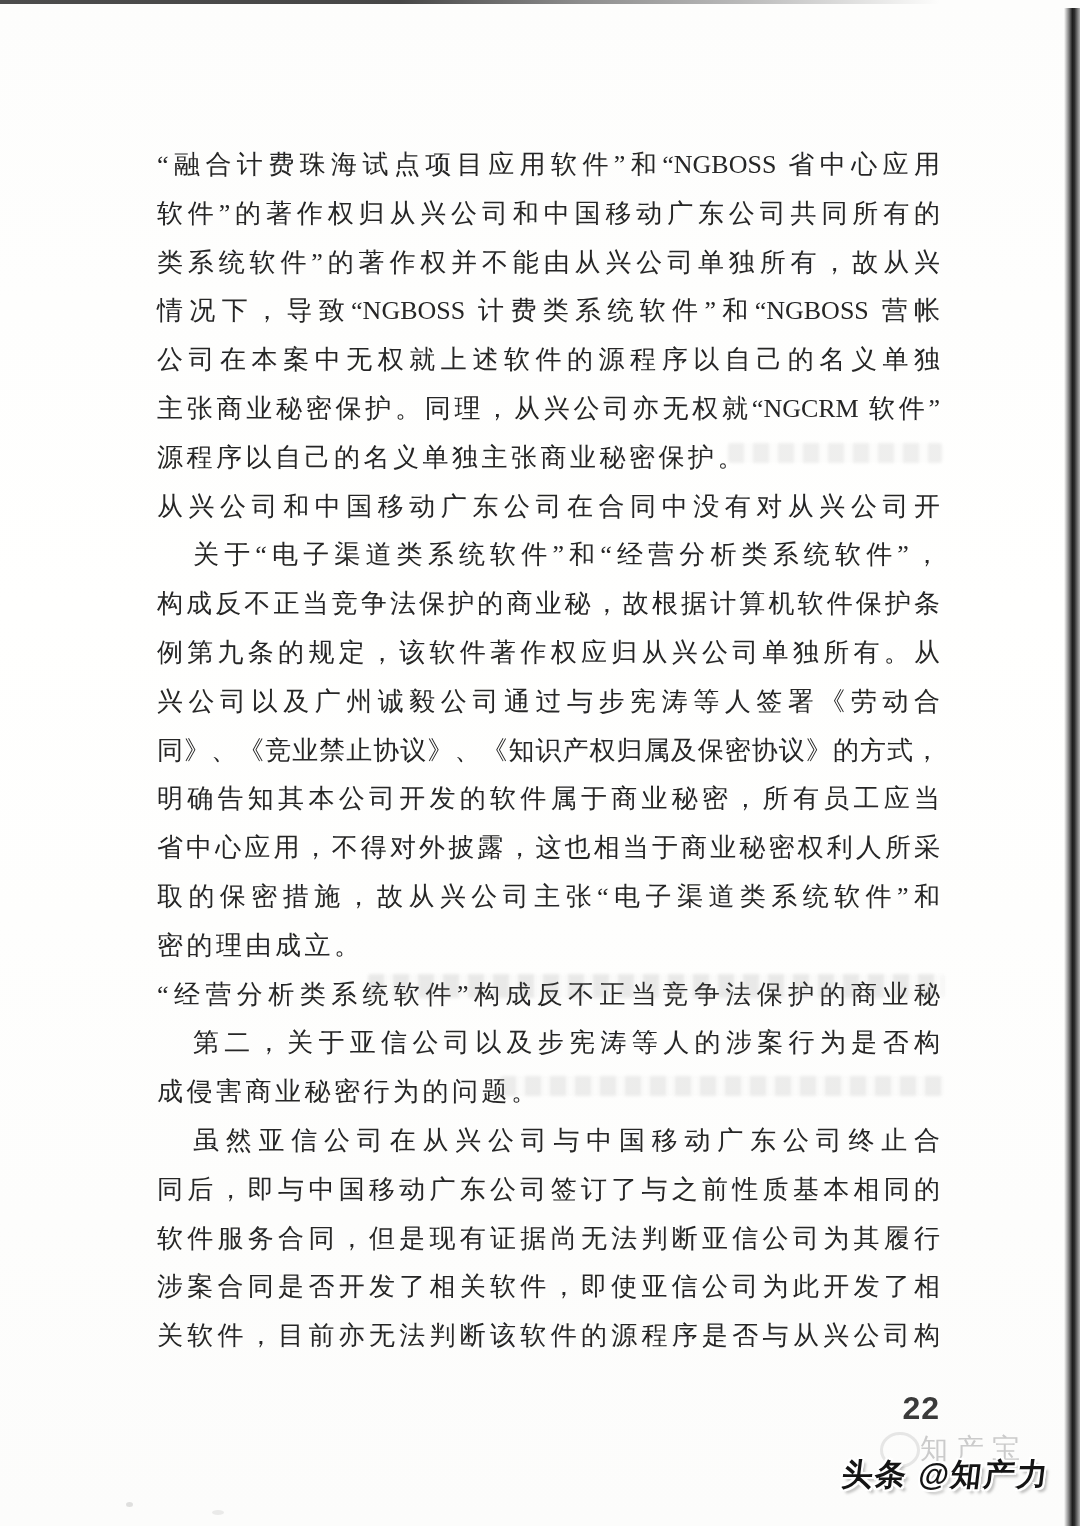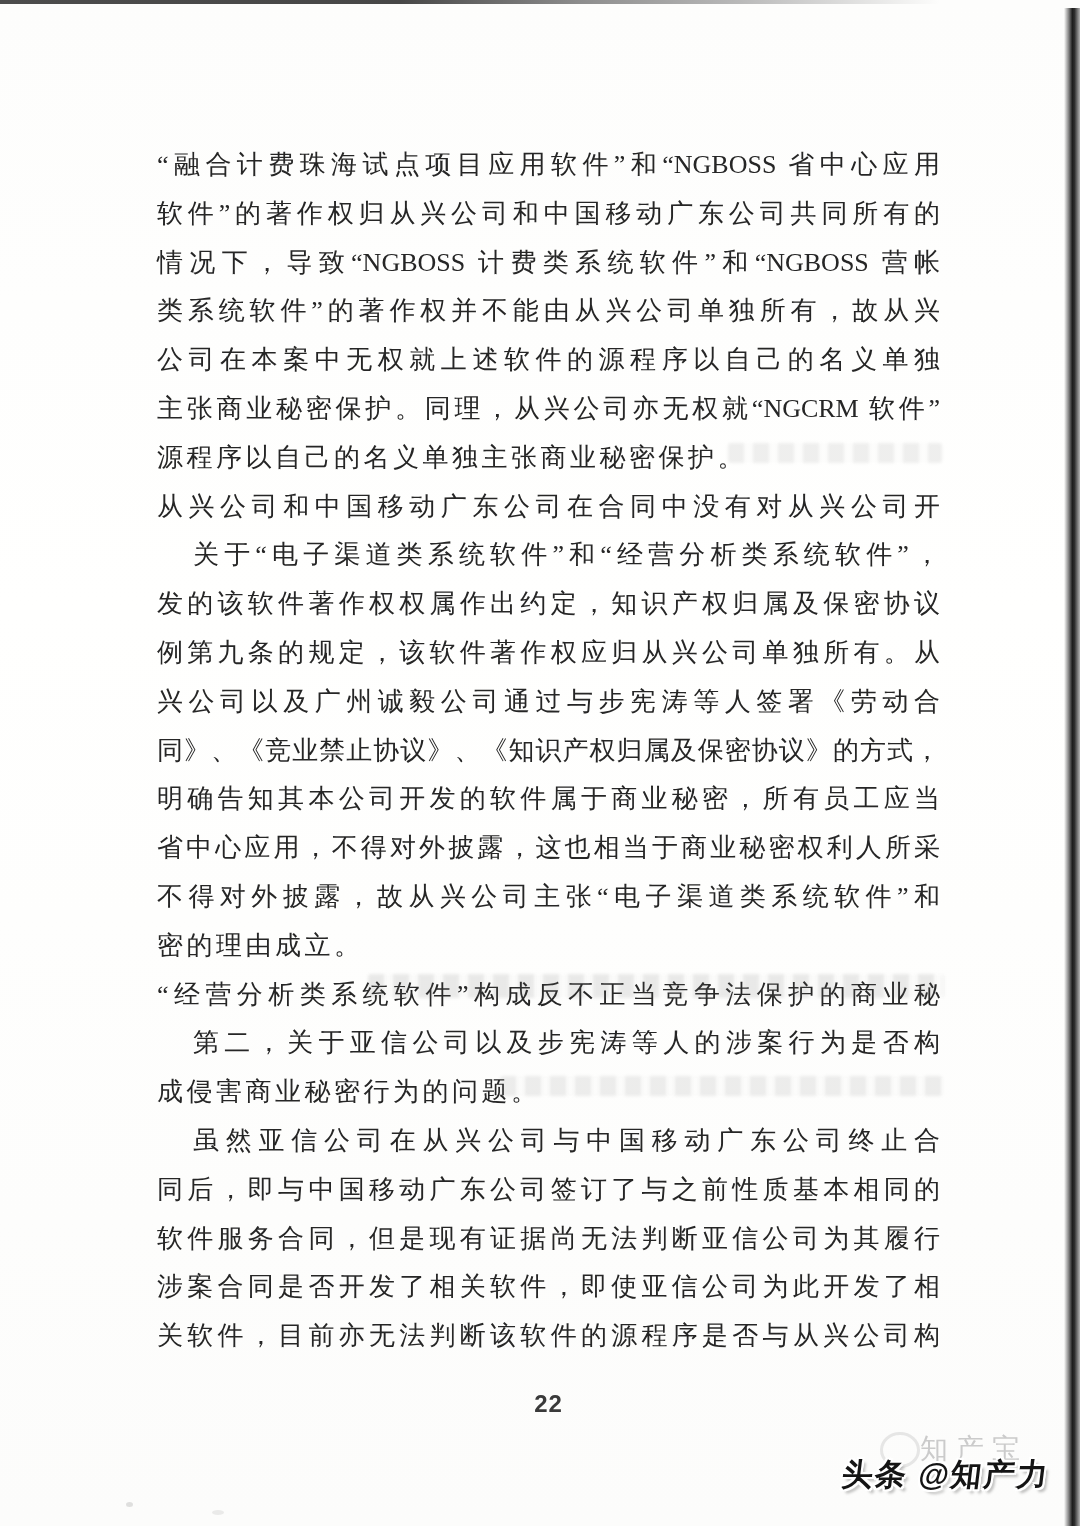--- a/index.html
+++ b/index.html
@@ -50,23 +50,23 @@
   }
   .s1{left:728px;top:443px;width:214px;height:20px;opacity:.55;}
   .s2{left:368px;top:974px;width:576px;height:24px;opacity:.7;}
   .s3{left:500px;top:1076px;width:444px;height:20px;opacity:.6;}
   .speck{position:absolute;background:#9a9a9a;border-radius:50%;opacity:.3;}
   .sp1{left:126px;top:1502px;width:7px;height:5px;}
   .sp2{left:212px;top:1510px;width:12px;height:5px;opacity:.18;}
   
   .pagenum{
     position:absolute;left:157px;top:1390px;width:783px;
-    text-align:center;
+    text-align:right;
     font-family:"Liberation Sans","DejaVu Sans",sans-serif;
-    font-size:24px;font-weight:600;color:#3a3a3a;letter-spacing:1px;
+    font-size:32px;font-weight:600;color:#3a3a3a;letter-spacing:1px;
   }
   
   .wm{position:absolute;right:24px;bottom:14px;width:260px;height:90px;}
   .wm-circle{
     position:absolute;right:136px;bottom:44px;width:34px;height:30px;
     border:3px solid #d4d4d4;border-radius:50%;opacity:.55;
   }
   .wm-ghost{
     position:absolute;right:28px;bottom:44px;
     font-size:28px;color:#cbcbcb;letter-spacing:8px;
@@ -89,34 +89,34 @@
 <body>
 
 <div class="page">
 
   <div class="top-edge"></div>
   <div class="right-edge"></div>
 
   <div class="textblock">
       <div class="line">“融合计费珠海试点项目应用软件”和“NGBOSS 省中心应用</div>
       <div class="line">软件”的著作权归从兴公司和中国移动广东公司共同所有的</div>
+      <div class="line">类系统软件”的著作权并不能由从兴公司单独所有，故从兴</div>
       <div class="line">情况下，导致“NGBOSS 计费类系统软件”和“NGBOSS 营帐</div>
-      <div class="line">类系统软件”的著作权并不能由从兴公司单独所有，故从兴</div>
       <div class="line">公司在本案中无权就上述软件的源程序以自己的名义单独</div>
       <div class="line">主张商业秘密保护。同理，从兴公司亦无权就“NGCRM 软件”</div>
       <div class="line end">源程序以自己的名义单独主张商业秘密保护。</div>
       <div class="line">从兴公司和中国移动广东公司在合同中没有对从兴公司开</div>
       <div class="line indent">关于“电子渠道类系统软件”和“经营分析类系统软件”，</div>
-      <div class="line">发的该软件著作权权属作出约定，知识产权归属及保密协议</div>
+      <div class="line">构成反不正当竞争法保护的商业秘，故根据计算机软件保护条</div>
       <div class="line">例第九条的规定，该软件著作权应归从兴公司单独所有。从</div>
       <div class="line">兴公司以及广州诚毅公司通过与步宪涛等人签署《劳动合</div>
       <div class="line">同》、《竞业禁止协议》、《知识产权归属及保密协议》的方式，</div>
       <div class="line">明确告知其本公司开发的软件属于商业秘密，所有员工应当</div>
       <div class="line">省中心应用，不得对外披露，这也相当于商业秘密权利人所采</div>
-      <div class="line">不得对外披露，故从兴公司主张“电子渠道类系统软件”和</div>
+      <div class="line">取的保密措施，故从兴公司主张“电子渠道类系统软件”和</div>
       <div class="line end">密的理由成立。</div>
       <div class="line">“经营分析类系统软件”构成反不正当竞争法保护的商业秘</div>
       <div class="line indent">第二，关于亚信公司以及步宪涛等人的涉案行为是否构</div>
       <div class="line end">成侵害商业秘密行为的问题。</div>
       <div class="line indent">虽然亚信公司在从兴公司与中国移动广东公司终止合</div>
       <div class="line">同后，即与中国移动广东公司签订了与之前性质基本相同的</div>
       <div class="line">软件服务合同，但是现有证据尚无法判断亚信公司为其履行</div>
       <div class="line">涉案合同是否开发了相关软件，即使亚信公司为此开发了相</div>
       <div class="line">关软件，目前亦无法判断该软件的源程序是否与从兴公司构</div>
     </div>

